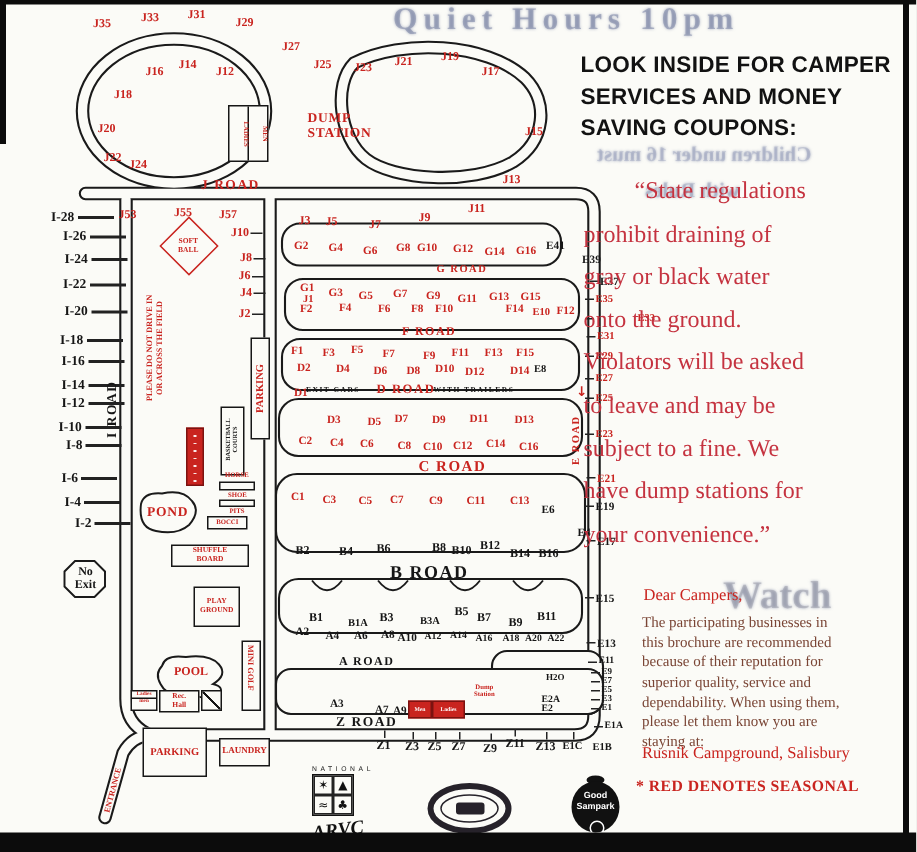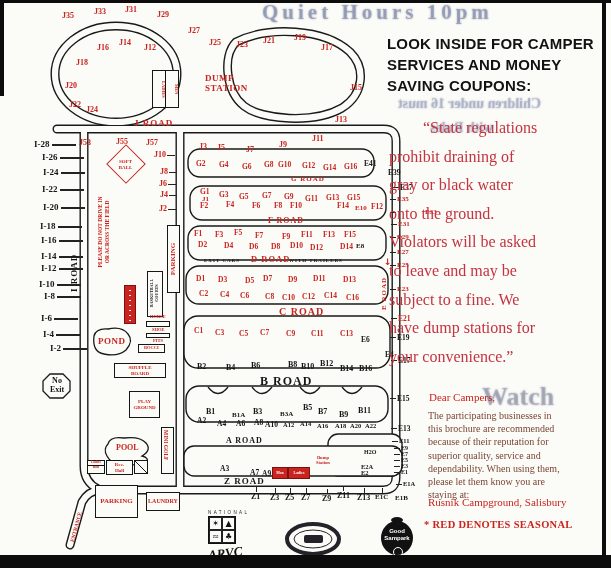--- a/index.html
+++ b/index.html
@@ -197,21 +197,21 @@
       <span class="site" style="left: 323px; top: 231px;">F13</span>
       <span class="site" style="left: 344px; top: 231px;">F15</span>
       <span class="site" style="left: 198px; top: 241px;">D2</span>
       <span class="site" style="left: 224px; top: 242px;">D4</span>
       <span class="site" style="left: 249px; top: 243px;">D6</span>
       <span class="site" style="left: 271px; top: 243px;">D8</span>
       <span class="site" style="left: 290px; top: 242px;">D10</span>
       <span class="site" style="left: 310px; top: 244px;">D12</span>
       <span class="site" style="left: 340px; top: 243px;">D14</span>
       <span class="site k" style="left: 356px; top: 243px; font-size: 7px;">E8</span>
-      <span class="site" style="left: 196px; top: 275px;">D1</span>
+      <span class="site" style="left: 196px; top: 258px;">D1</span>
       <span class="site" style="left: 218px; top: 276px;">D3</span>
       <span class="site" style="left: 245px; top: 277px;">D5</span>
       <span class="site" style="left: 263px; top: 275px;">D7</span>
       <span class="site" style="left: 288px; top: 276px;">D9</span>
       <span class="site" style="left: 313px; top: 275px;">D11</span>
       <span class="site" style="left: 343px; top: 276px;">D13</span>
       <span class="site" style="left: 199px; top: 290px;">C2</span>
       <span class="site" style="left: 220px; top: 291px;">C4</span>
       <span class="site" style="left: 240px; top: 292px;">C6</span>
       <span class="site" style="left: 265px; top: 293px;">C8</span>

